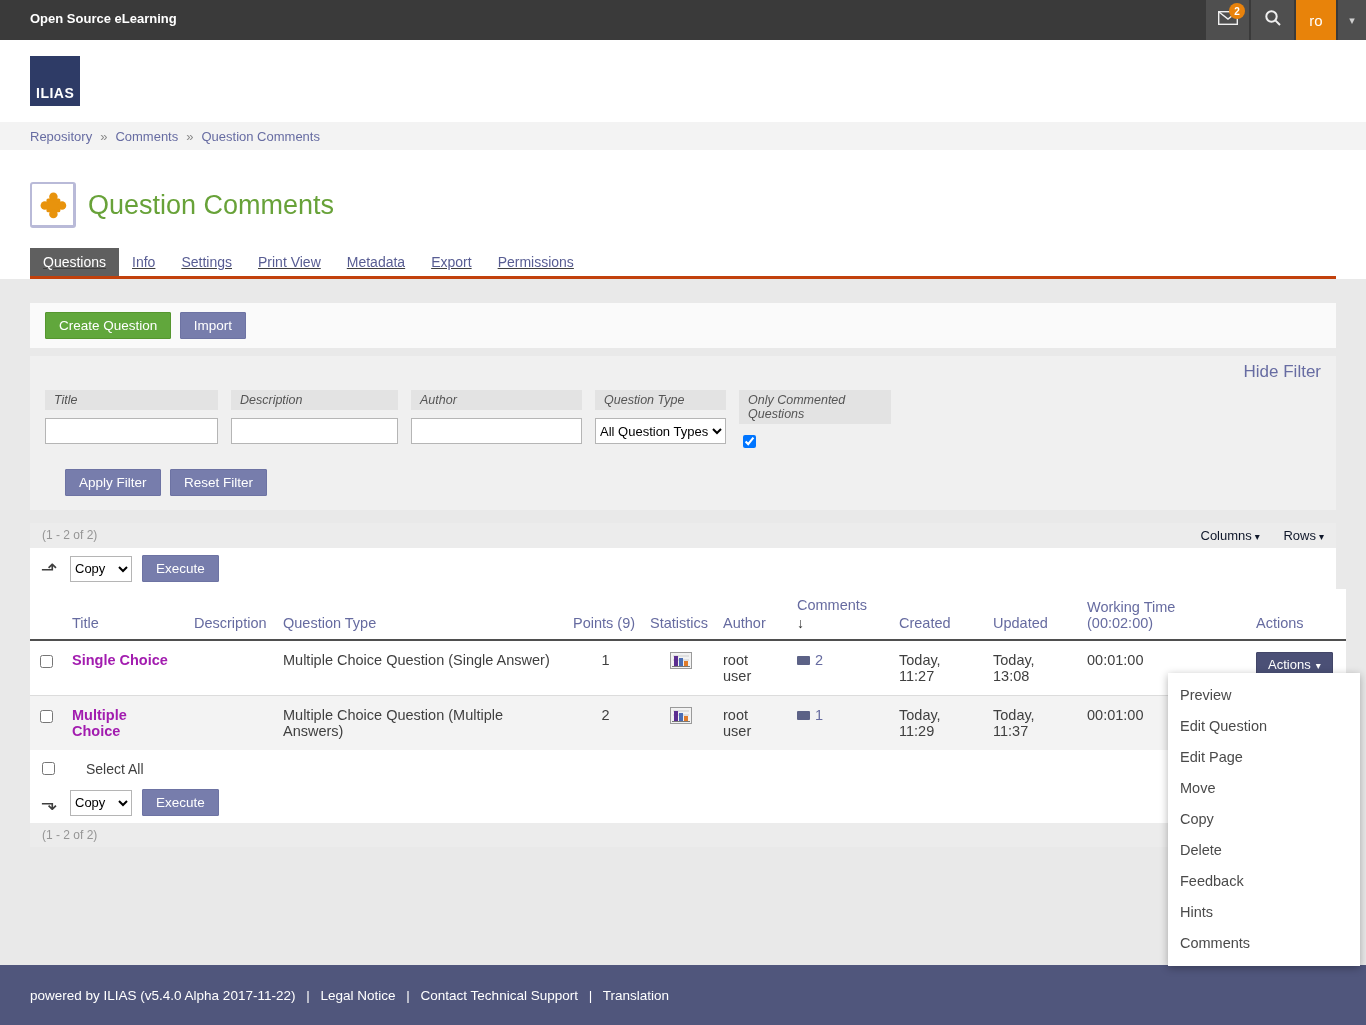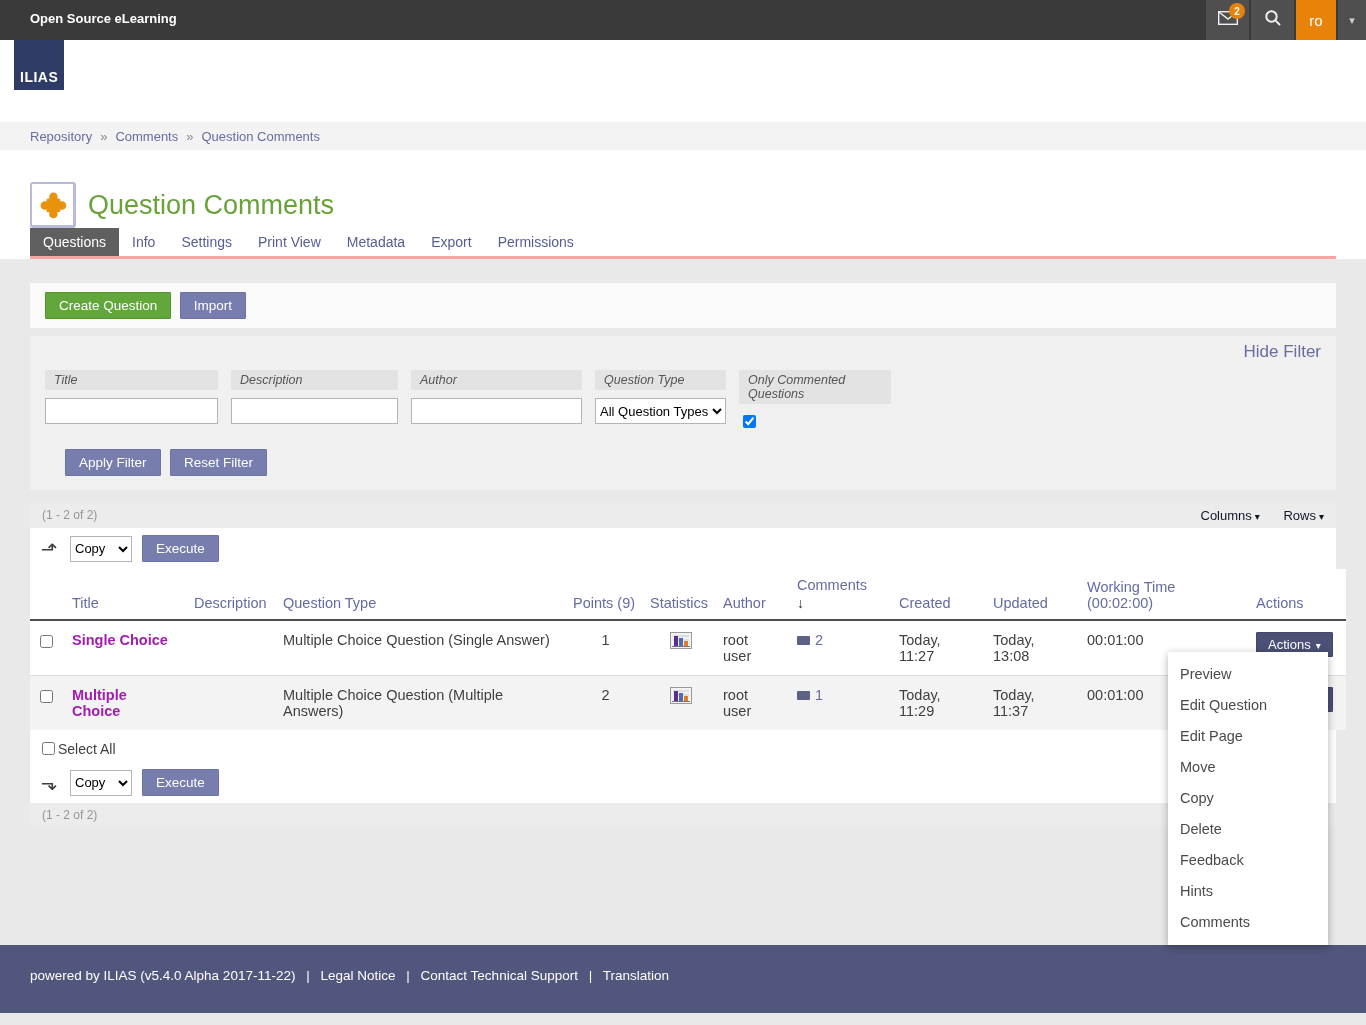--- a/index.html
+++ b/index.html
@@ -11,35 +11,35 @@
   }
   
   .topbar { height:40px; background:#3a3a3a; display:flex; justify-content:space-between; align-items:stretch; }
   .topbar-title { color:#fff; font-weight:bold; font-size:13px; padding:11px 0 0 30px; }
   .topbar-actions { display:flex; }
   .tb-btn { width:45px; background:#4f4f4f; border-left:2px solid #3a3a3a; display:flex; align-items:center; justify-content:center; position:relative; cursor:pointer; }
   .tb-badge { position:absolute; top:3px; right:4px; min-width:16px; height:16px; border-radius:50%; background:#e8820c; color:#fff; font-size:10px; display:flex; align-items:center; justify-content:center; font-weight:bold; }
   .tb-user { width:42px; background:#e8830a; color:#fff; font-size:15px; }
   .tb-caret { width:30px; color:#cfcfcf; font-size:11px; }
   
-  .header { height:82px; background:#fff; display:flex; padding-left:14px;gap:8px; }
+  .header { height:82px; background:#fff; display:flex; align-items:center; padding-left:30px;gap:8px; }
   .logo { width:50px; height:50px; background:#2e3b66; color:#fff; font-weight:bold; font-size:14px; display:flex; align-items:flex-end; padding:5px 6px; letter-spacing:.5px; cursor:pointer; }
   .nav { display:flex; gap:36px; margin-left:54px; }
   .nav-item { color:#6a6a6a; font-size:15px; cursor:pointer; }
   .nav-item .caret { color:#4a4a4a; font-size:11px; margin-left:5px; }
   
   .breadcrumb { height:28px; background:#f3f3f3; display:flex; align-items:center; padding-left:30px; font-size:13px; }
   .crumb { color:#676ca2; cursor:pointer; }
   .crumb-sep { color:#8a8a8a; margin:0 8px; }
   
   .title-section { background:#fff; padding:32px 30px 0 30px; }
   .title-row { display:flex; align-items:center; gap:12px; }
   .obj-icon { width:46px; height:46px; background:#fff; border:2px solid #b9bad8; border-right-width:3px; border-bottom-width:3px; border-radius:3px; display:flex; align-items:center; justify-content:center; }
   h1.page-title { margin:0; color:#68a239; font-size:27px; font-weight:normal; }
-  .tabs { display:flex; border-bottom:3px solid #fca5a5; }
+  .tabs { display:flex; margin-top:20px; border-bottom:3px solid #c2410c;text-decoration:underline; }
   .tab { padding:6px 13px; font-size:14px; color:#585d93; cursor:pointer; }
   .tab.active { background:#5f5f5f; color:#fff; }
   
   .content { padding:24px 30px 0 30px; min-height:686px; }
   .btn { display:inline-block; padding:5px 13px; font-size:13.5px; color:#fff; border:1px solid transparent; cursor:pointer; border-radius:1px; }
   .btn-green { background:#61a73c; border-color:#55962f; }
   .btn-purple { background:#777dac; border-color:#6d73a3; }
   .btn-dark { background:#4b5076; border-color:#424668; font-size:13px; padding:4px 11px; }
   .btn .caret { font-size:10px; margin-left:5px; }
   .panel-toolbar { background:#fafafa; padding:9px 15px; margin-bottom:8px; }
@@ -73,24 +73,24 @@
   .cell-clip-title { max-width:98px; }
   .cell-clip-qtype { max-width:282px; }
   .cell-clip-author { max-width:42px; }
   .cell-clip-date { max-width:58px; }
   .hdr-clip-wt { max-width:112px; }
   .sort-arrow { display:block; color:#2f2f2f; font-weight:bold; font-size:14px; margin-top:2px; }
   .col-center { text-align:center; }
   .comment-bubble { display:inline-block; width:13px; height:9px; background:#5c6286; border-radius:1px; position:relative; margin-right:5px; }
   .comment-bubble:after { content:""; position:absolute; left:2px; bottom:-4px; border:4px solid transparent; border-top-color:#5c6286; border-left-width:2px; border-right-width:2px; }
   .comment-count { color:#666ba0; cursor:pointer; }
-  .selectall-row { padding:9px 8px 4px 8px; display:flex; align-items:center; gap:0; font-size:14px; }
+  .selectall-row { padding:9px 8px 4px 8px; display:flex; align-items:center; gap:28px; font-size:14px; }
   .stat-icon { cursor:pointer; }
   
-  .dropdown-menu { position:absolute; left:1168px; top:652px; width:160px; background:#fff; box-shadow:0 2px 8px rgba(0,0,0,.3); padding:7px 0; z-index:20; }
+  .dropdown-menu { position:absolute; left:1168px; top:673px; width:192px; background:#fff; box-shadow:0 2px 8px rgba(0,0,0,.3); padding:7px 0; z-index:20; }
   .menu-item { padding:5px 12px; font-size:14.5px; color:#4a4a4a; line-height:21px; cursor:pointer; }
   
   .footer { background:#50567c; color:#fff; padding:23px 30px 30px 30px; font-size:13.5px; }
   .footer a { color:#fff; text-decoration:none; cursor:pointer; }
   .foot-sep { margin:0 7px; }
   input[type=checkbox] { width:13px; height:13px; }
 </style>
 </head>
 <body>
 

